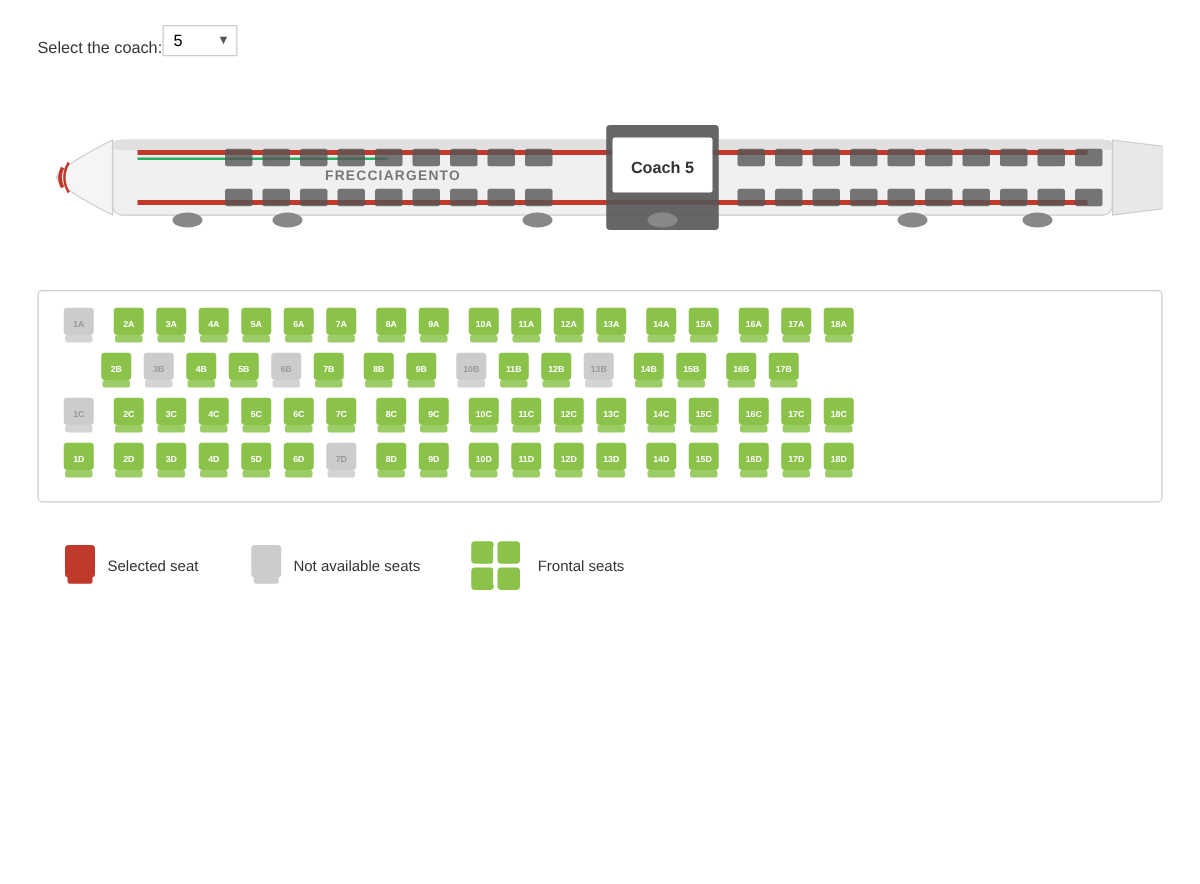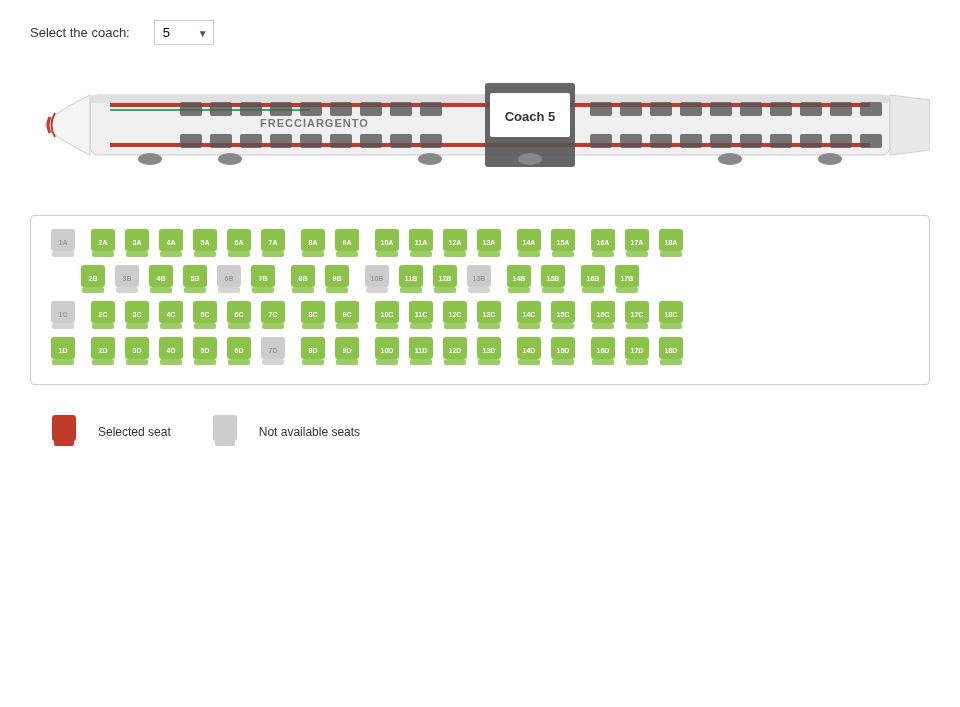--- a/index.html
+++ b/index.html
@@ -13,23 +13,23 @@
       overflow-x: hidden;
     }
 
     .page-wrapper {
       padding: 20px 30px;
     }
 
     
     .coach-selector {
       display: flex;
-      align-items: center;
-      gap: 24px;
-      margin-bottom: 20px;
+      align-items: flex-end;
+      gap: 0;
+      margin-bottom: 37px;
     }
     .coach-selector label {
       font-size: 13px;
       color: #333;
     }
     .coach-select {
       border: 1px solid #ccc;
       background: #fff;
       padding: 4px 24px 4px 8px;
       font-size: 13px;
@@ -120,21 +120,21 @@
     .legend {
       display: flex;
       align-items: center;
       gap: 40px;
       margin-top: 30px;
       padding-left: 20px;
     }
     .legend-item {
       display: flex;
       align-items: center;
-      gap: 20px;
+      gap: 8px;
       text-align: center;
     }
   </style>
 </head>
 <body>
 
 <div class="page-wrapper">
 
   <div class="coach-selector">
     <label>Select the coach:</label>
@@ -757,15 +757,26 @@
       </svg>
       <span>Selected seat</span>
     </div>
     <div class="legend-item">
       <svg width="28" height="34">
         <rect x="2" y="0" width="24" height="26" rx="3" fill="#cccccc"></rect>
         <rect x="4" y="24" width="20" height="7" rx="2" fill="#cccccc"></rect>
       </svg>
       <span>Not available seats</span>
     </div>
+    <div class="legend-item">
+      <svg width="46" height="42">
+        <rect x="1" y="1" width="18" height="18" rx="3" fill="#8bc34a"></rect>
+        <rect x="1" y="22" width="18" height="18" rx="3" fill="#8bc34a"></rect>
+        <rect x="22" y="1" width="18" height="18" rx="3" fill="#8bc34a"></rect>
+        <rect x="22" y="22" width="18" height="18" rx="3" fill="#8bc34a"></rect>
+
+        <line x1="20" y1="5" x2="20" y2="36" stroke="#fff" stroke-width="3"></line>
+      </svg>
+      <span>Frontal seats</span>
+    </div>
   </div>
 
 </div>
 
 </body></html>

